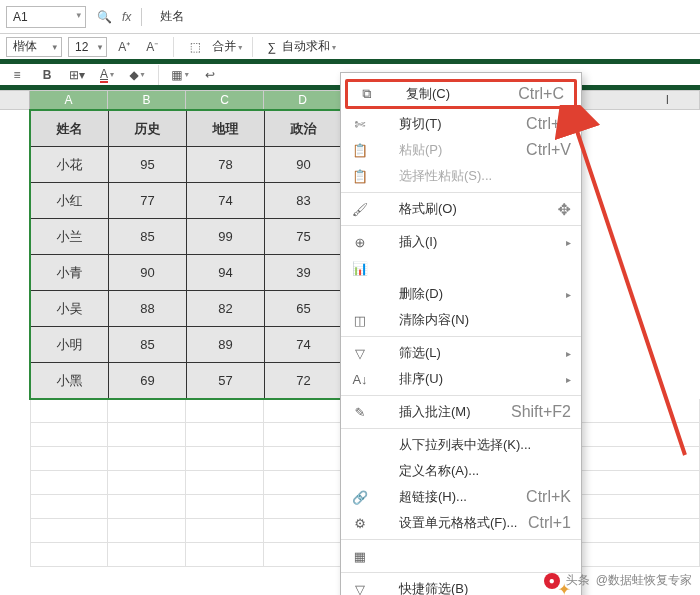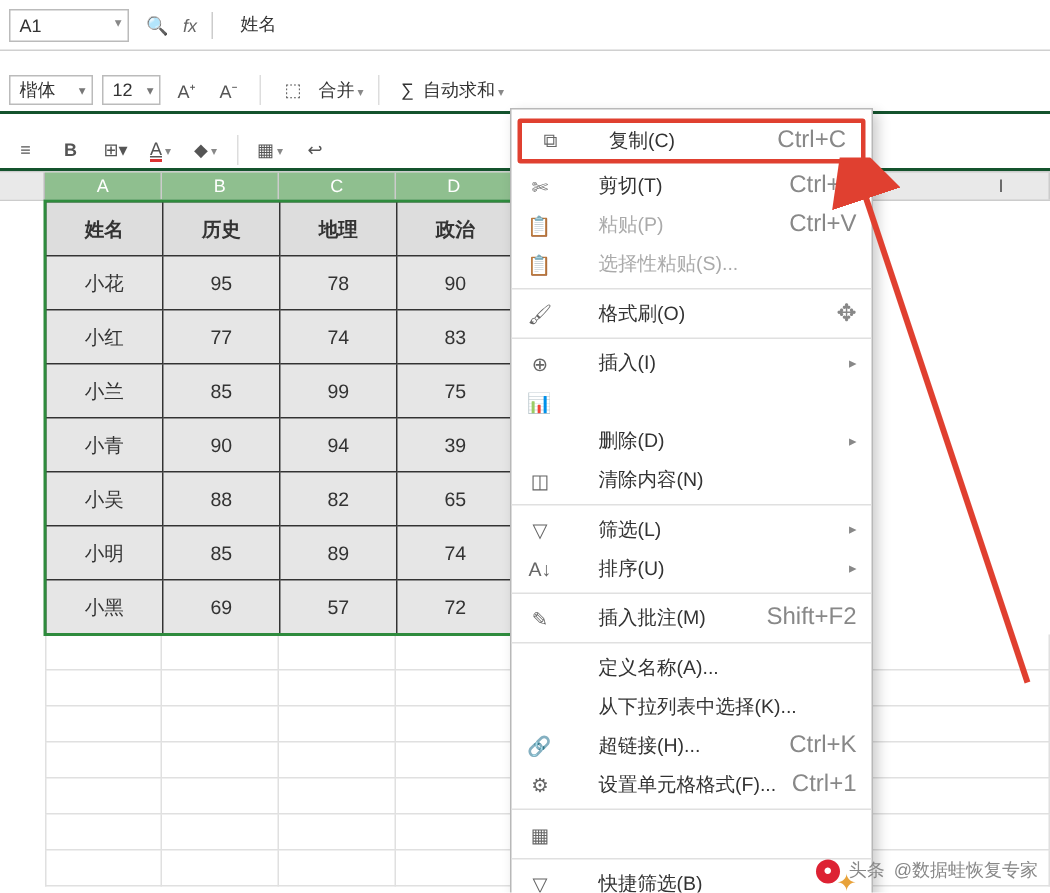--- a/index.html
+++ b/index.html
@@ -7,21 +7,21 @@
 
   
   .topbar { height: 34px; display: flex; align-items: center; border-bottom: 1px solid #d0d0d0; padding: 0 6px; gap: 8px; }
   .namebox { width: 80px; height: 22px; border: 1px solid #bbb; display: flex; align-items: center; padding: 0 6px; background: #fff; position: relative; }
   .namebox .caret { position:absolute; right:4px; top:3px; font-size:9px; color:#888;}
   .fxwrap { display:flex; align-items:center; gap:6px; color:#666;}
   .fxwrap .sep { width:1px; height:18px; background:#ccc; margin:0 4px;}
   .formula { flex:1; height:22px; padding:0 6px; display:flex; align-items:center; }
 
   
-  .ribbon { height: 30px; border-bottom:2px solid #14532d; display:flex; align-items:center; padding:0 6px; gap:8px; position:relative;margin-top:12px; }
+  .ribbon { height: 30px; border-bottom:5px solid #14532d; display:flex; align-items:center; padding:0 6px; gap:8px; position:relative; }
   .ribbon .grp { display:flex; align-items:center; gap:6px; }
   .fontsel { height:20px; border:1px solid #bbb; padding:0 18px 0 6px; position:relative; display:flex; align-items:center; min-width:56px;}
   .fontsel .dd { position:absolute; right:4px; font-size:9px; color:#777;}
   .ibtn { width:22px; height:20px; display:flex; align-items:center; justify-content:center; color:#555; border-radius:2px;}
   .vline { width:1px; height:20px; background:#ddd; margin:0 2px;}
   .autosum { display:flex; align-items:center; gap:2px; font-size:12px; color:#333; padding:0 4px;}
   .small-dd::after{ content:"▾"; font-size:8px; color:#888; margin-left:2px;}
 
   
   .colhead { display:flex; height:20px; background:#e9e9e9; border-top:1px solid #ccc; border-bottom:1px solid #ccc;}
@@ -291,25 +291,25 @@
   </div>
   <hr>
   <div class="mi">
     <span class="ico">✎</span>
     <span class="lbl">插入批注(M)</span>
     <span class="short">Shift+F2</span>
   </div>
   <hr>
   <div class="mi">
     <span class="ico"></span>
+    <span class="lbl">从下拉列表中选择(K)...</span>
+  </div>
+  <div class="mi">
+    <span class="ico"></span>
     <span class="lbl">定义名称(A)...</span>
-  </div>
-  <div class="mi">
-    <span class="ico"></span>
-    <span class="lbl">从下拉列表中选择(K)...</span>
   </div>
   <div class="mi">
     <span class="ico">🔗</span>
     <span class="lbl">超链接(H)...</span>
     <span class="short">Ctrl+K</span>
   </div>
   <div class="mi">
     <span class="ico">⚙</span>
     <span class="lbl">设置单元格格式(F)...</span>
     <span class="short">Ctrl+1</span>

